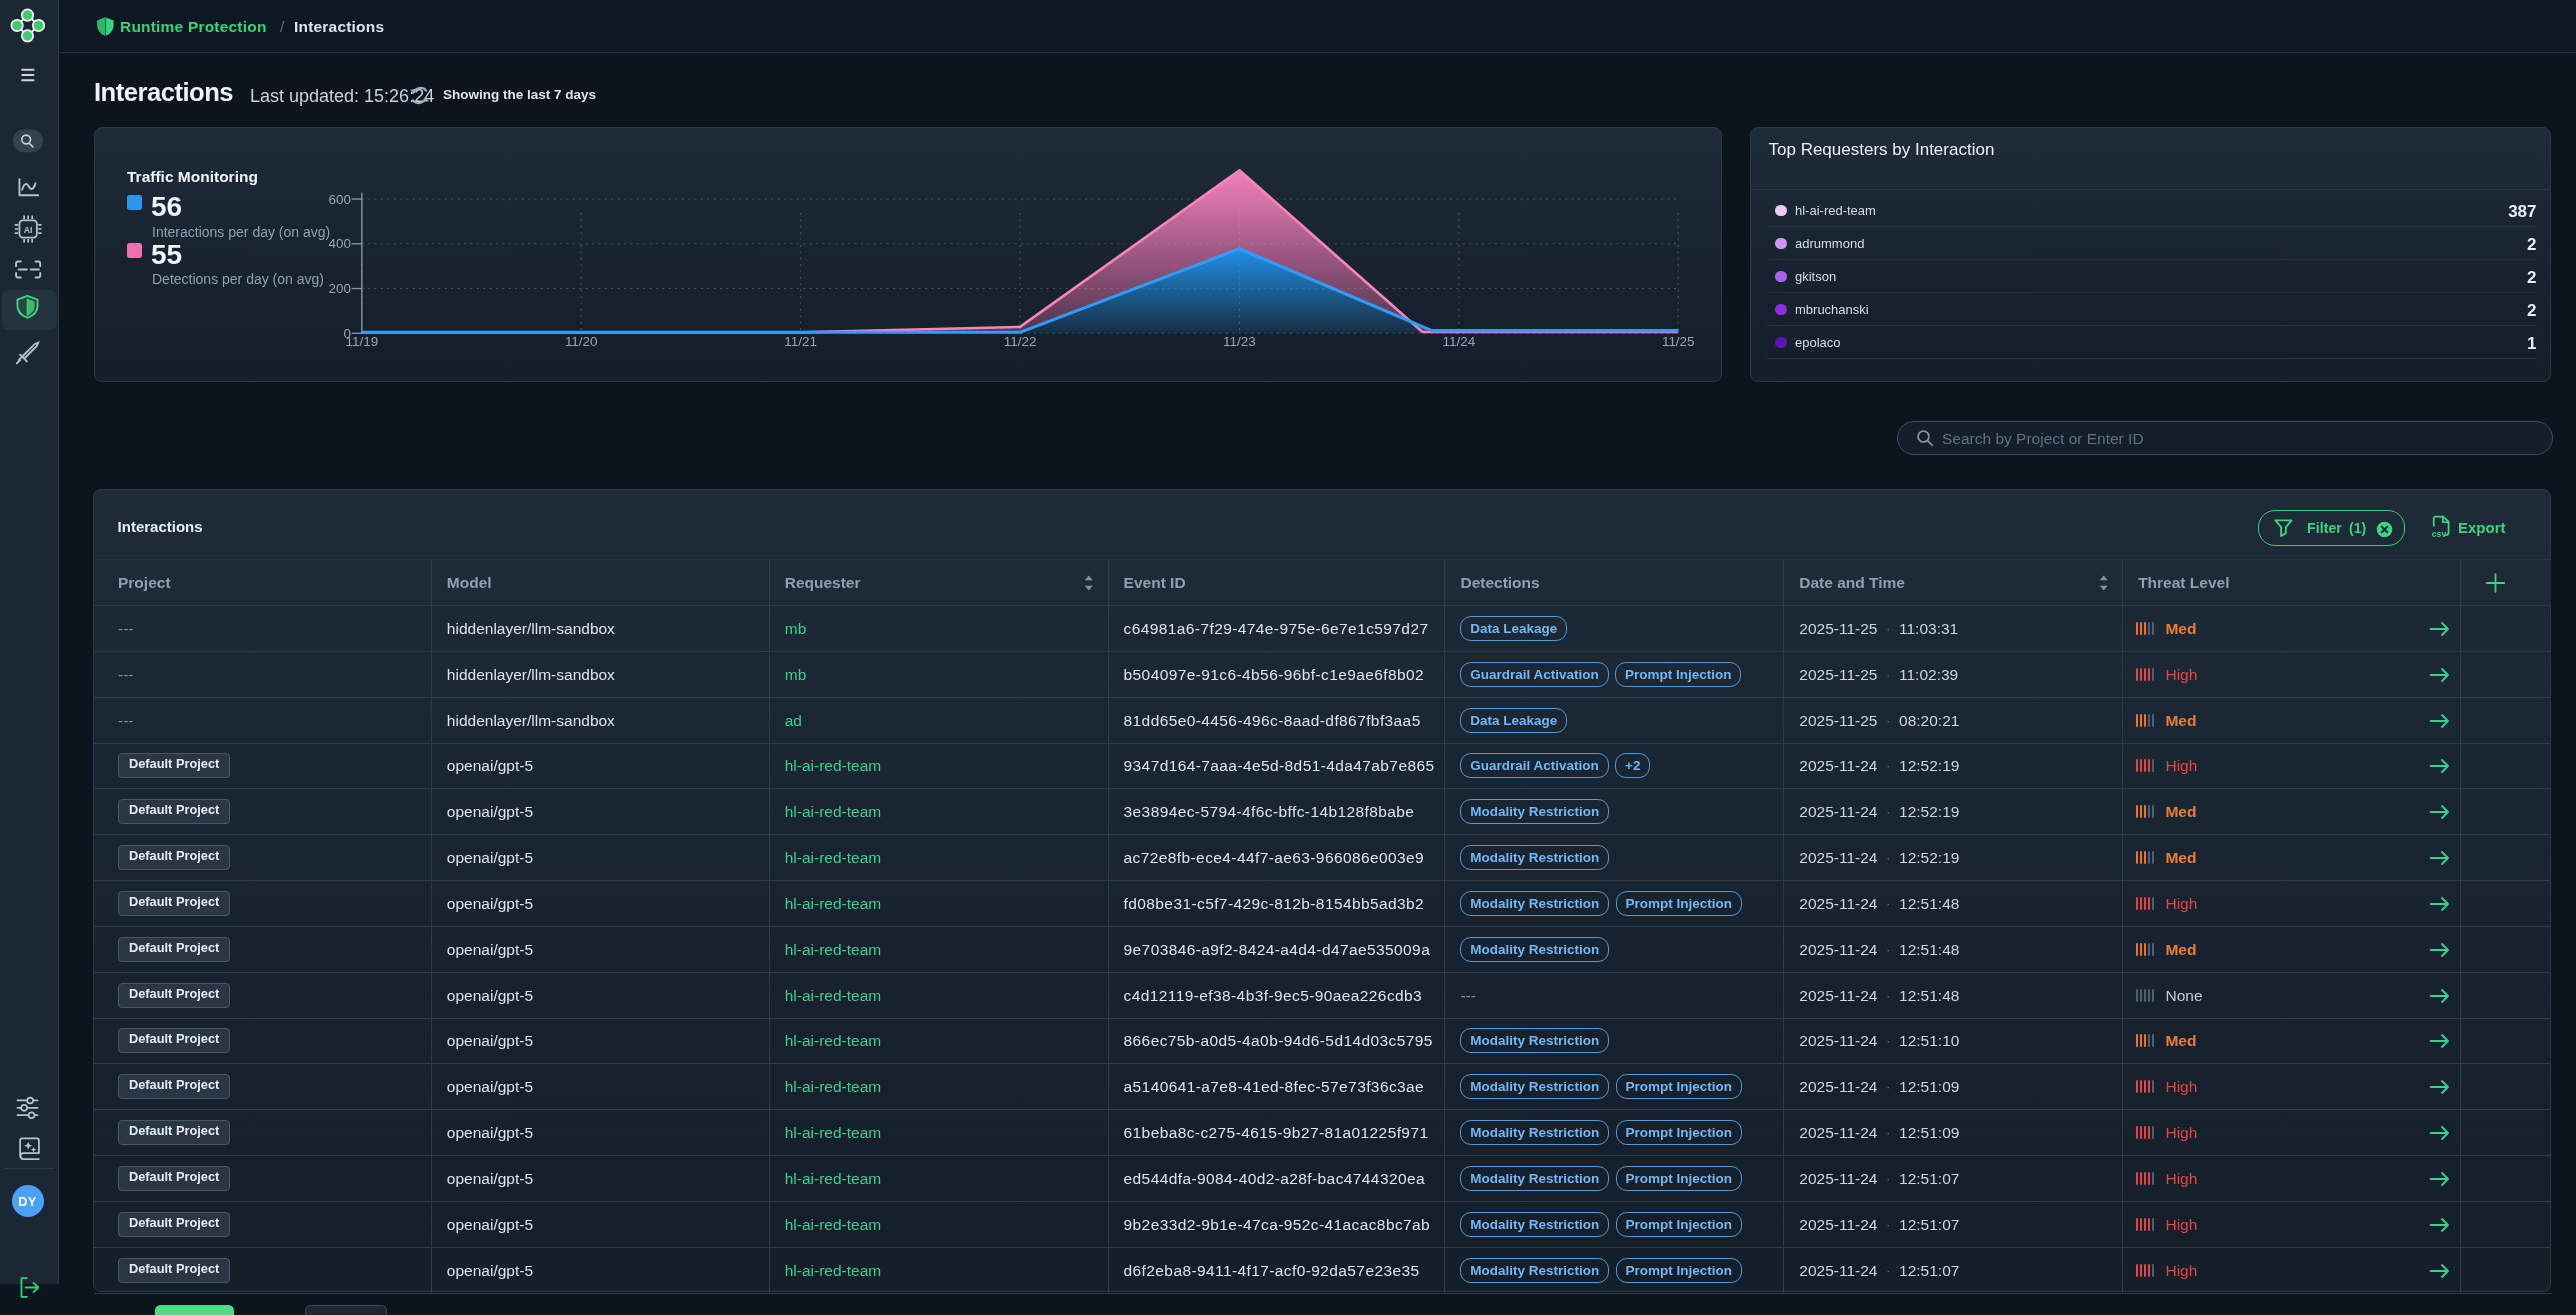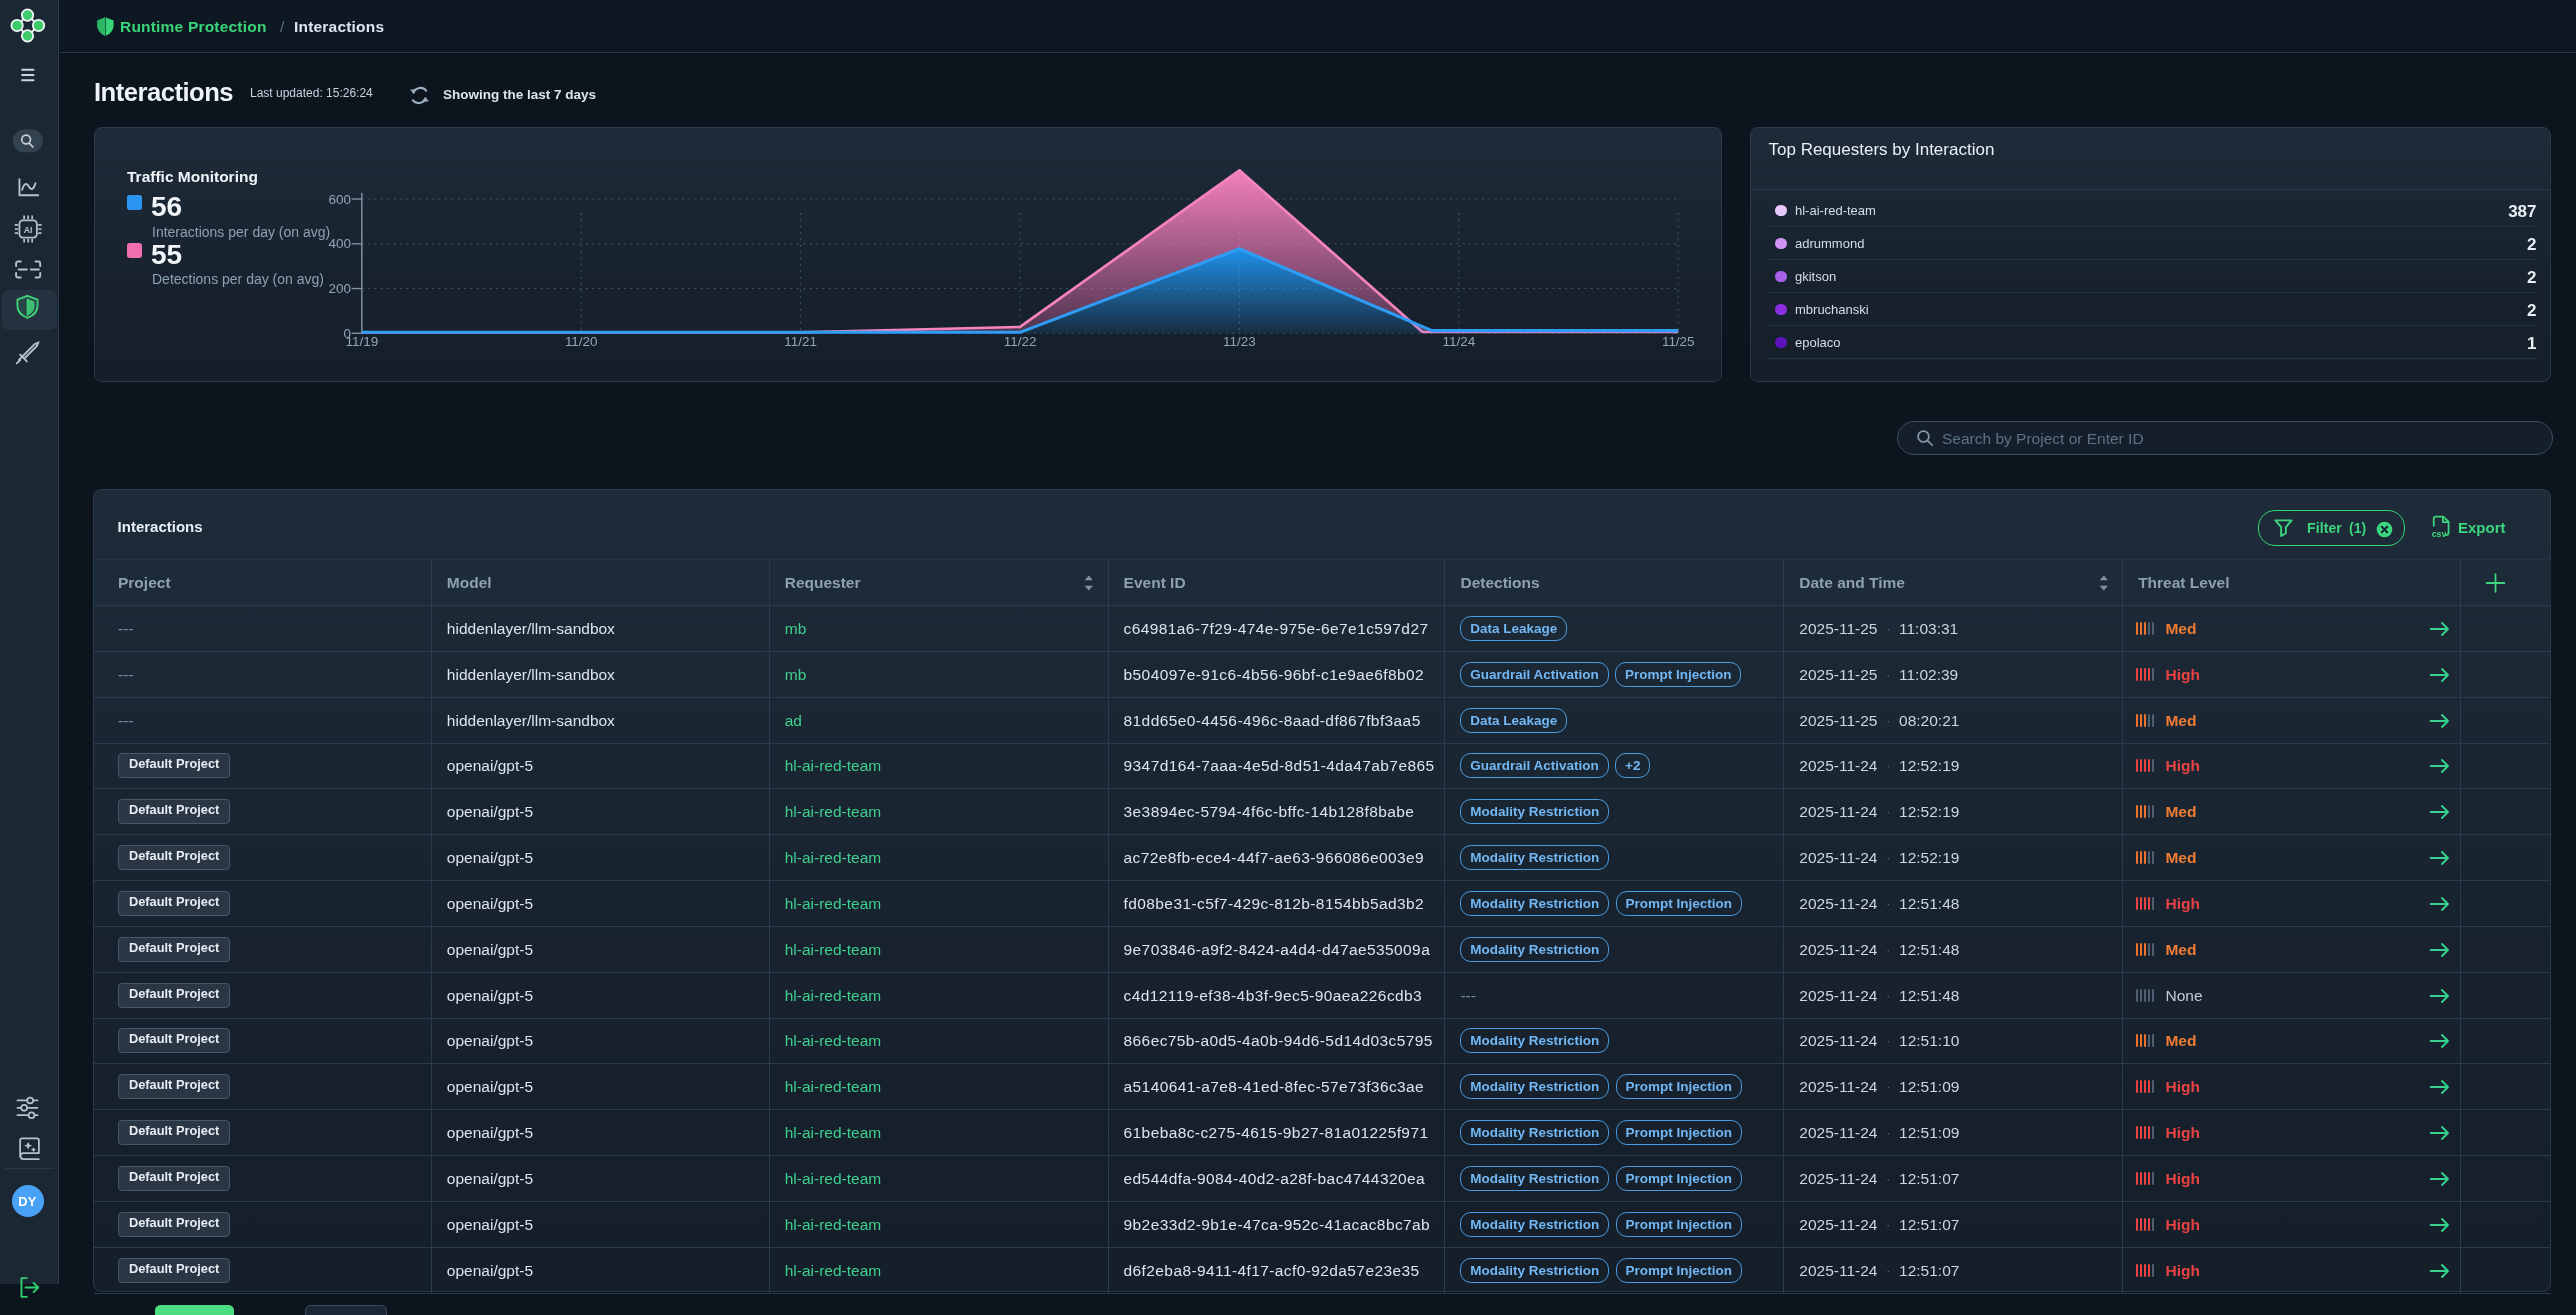--- a/index.html
+++ b/index.html
@@ -3,21 +3,21 @@
 *{box-sizing:border-box;margin:0;padding:0}
 html,body{width:2576px;height:1316px;overflow:hidden}
 body{position:relative;background:#0c141d;font-family:"Liberation Sans",sans-serif;color:#dde6ee;-webkit-font-smoothing:antialiased}
 #sidebar{position:absolute;left:0;top:0;width:59px;height:1284px;background:#1b2733;border-right:0.7px solid #2b3c4e;z-index:5}
 #sideActive{position:absolute;left:2px;top:290px;width:55px;height:40px;border-radius:6.7px;background:#25323f}
 #topbar{position:absolute;left:60px;top:0;right:0;height:53px;background:#0e1822;border-bottom:1.3px solid #253749}
 .bc-green{position:absolute;left:60px;top:17.5px;font-size:15.5px;font-weight:700;color:#38d478;letter-spacing:0.2px}
 .bc-sep{position:absolute;left:220px;top:17.5px;font-size:15.5px;color:#5c6f83}
 .bc-cur{position:absolute;left:234px;top:17.5px;font-size:15.5px;font-weight:700;color:#dce5ee;letter-spacing:0.2px}
 #pgTitle{position:absolute;left:94px;top:78px;font-size:25.6px;font-weight:700;color:#eef3f8;letter-spacing:-0.5px}
-#pgMeta{position:absolute;left:250px;top:86px;font-size:12px;color:#c9d3dd}
+#pgMeta{position:absolute;left:250px;top:86px;font-size:18px;color:#c9d3dd}
 #pgShow{position:absolute;left:443px;top:87px;font-size:13.5px;font-weight:700;color:#dce5ed}
 .card{position:absolute;background:linear-gradient(180deg,#1e2b38 0%,#17222e 60%,#141f2a 100%);border:0.7px solid #2b3a49;border-radius:8px}
 #trafficCard{left:94px;top:127px;width:1628px;height:255px}
 #reqCard{left:1750px;top:127px;width:801px;height:255px}
 #tmTitle{position:absolute;left:32px;top:40px;font-size:15.5px;font-weight:700;color:#f0f4f8}
 .lgSq{position:absolute;left:32px;width:15px;height:15px;border-radius:2.7px}
 .lgNum{position:absolute;left:56px;font-size:28px;font-weight:700;color:#f2f6fa;line-height:1}
 .lgLab{position:absolute;left:57px;font-size:14px;color:#8da0b2}
 #reqTitle{position:absolute;left:17.5px;top:11.5px;font-size:17px;font-weight:400;color:#eaf0f5}
 #reqHead{position:absolute;left:0;top:61px;width:100%;height:0.7px;background:#2a3949}
@@ -45,21 +45,21 @@
 .badge{display:inline-block;padding:2px 10px 6px;border:0.7px solid #46586c;border-radius:4px;background:#2a3644;font-size:12.8px;font-weight:700;color:#e7edf3}
 .chip{display:inline-block;padding:3.4px 8.8px 4px;border:0.7px solid #4c9de2;border-radius:10.8px;font-size:13.5px;font-weight:700;color:#72b7f4;white-space:nowrap}
 .chip+.chip{margin-left:6.7px}
 .dt{color:#ccd6e0}
 .dtdot{display:inline-block;margin:0 8.8px;color:#66788c;font-size:12px}
 .bars{display:inline-flex;gap:2px;margin-right:11.5px}
 .bars i{width:2px;height:12.8px;border-radius:1.3px;background:#4e6072}
 .bars.med i:nth-child(-n+3){background:#f0712c}
 .bars.high i:nth-child(-n+4){background:#e84242}
 .tMed{color:#ee7c34;font-weight:700}
-.tHigh{color:#e84242;font-weight:700}
+.tHigh{color:#e84242;font-weight:400}
 .tNone{color:#c2cdd8}
 .arrow{position:absolute;right:8px;top:50%;transform:translateY(-50%)}
 #btnGreen{position:absolute;left:155px;top:1305px;width:79px;height:30px;border-radius:5.4px;background:#4ade80}
 #btnDark{position:absolute;left:305px;top:1305px;width:82px;height:30px;border-radius:5.4px;border:0.7px solid #3b4c5e;background:#1b2734}
 </style></head><body>
 <div id="sidebar">
     <svg width="59" height="59" viewBox="0 0 88 88" style="position:absolute;left:0;top:0">
       <g stroke="#f2f6f8" stroke-width="2.8" fill="none">
         <path d="M41 22.5 L25.5 38 L41 53.5 L57.5 38 Z"></path>
       </g>

